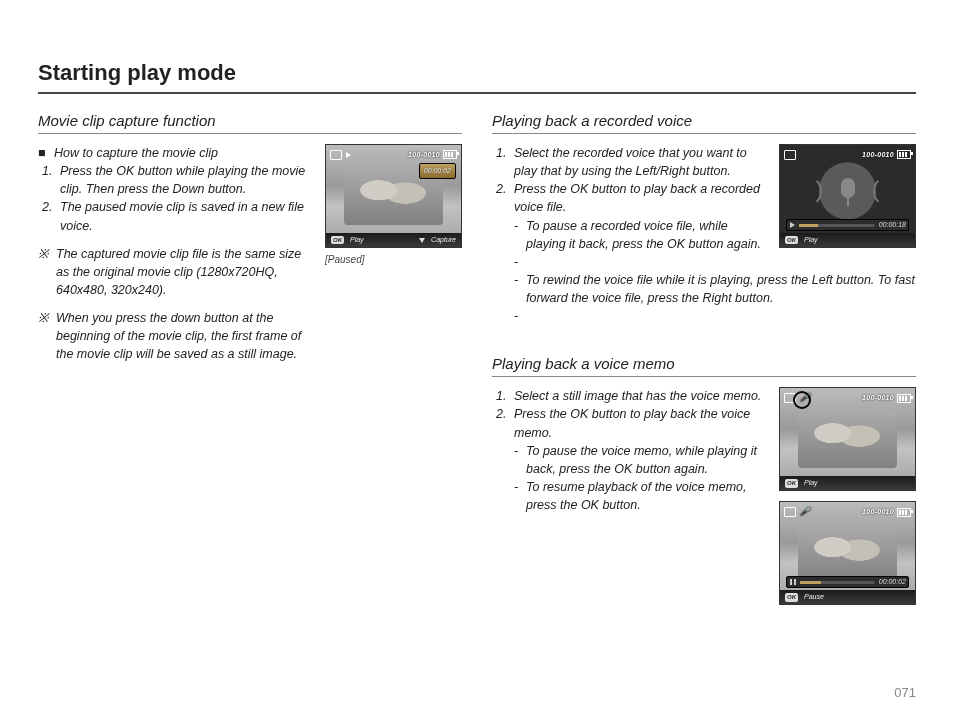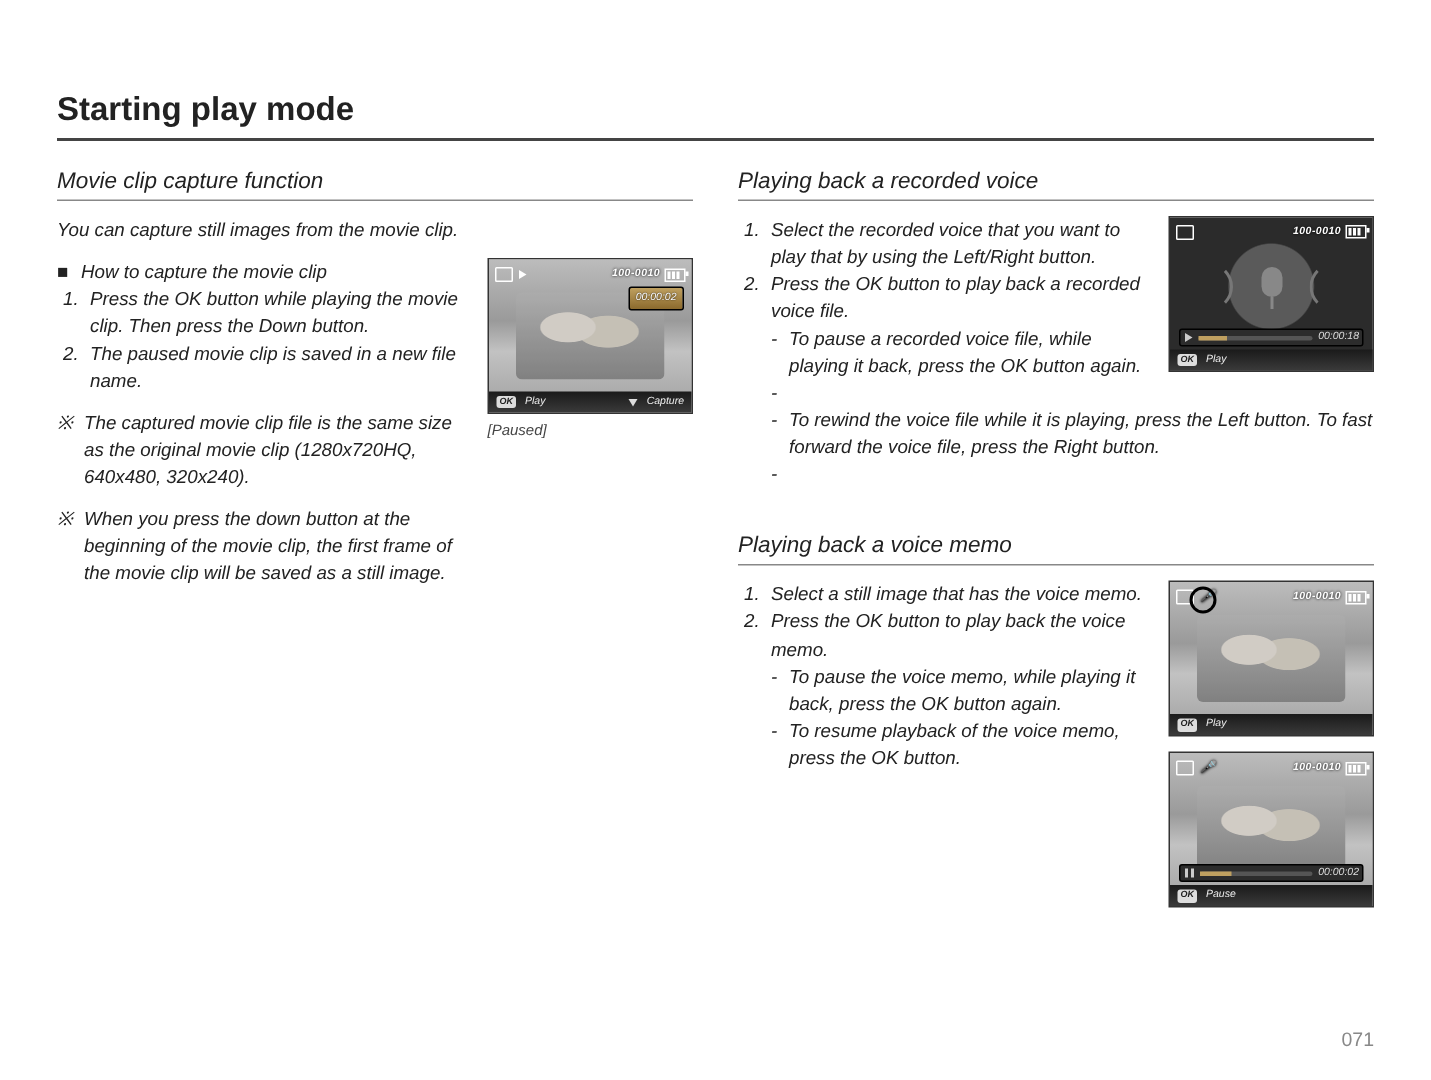--- a/index.html
+++ b/index.html
@@ -146,34 +146,33 @@
 </head>
 <body>
 
 <div class="page">
   <div class="page-title">Starting play mode</div>
   <div class="columns">
 
     <div class="col">
       <div class="section-head">Movie clip capture function</div>
       <div class="section-body">
-        <div class="intro">You can capture still images from the movie clip.</div>
         <div class="flex-row">
           <div class="text-block">
             <div class="note-line">
               <span class="bullet">■</span>
               <span>How to capture the movie clip</span>
             </div>
             <div class="step">
                 <span class="stepnum">1.</span>
                 <span>Press the OK button while playing the movie clip. Then press the Down button.</span>
               </div>
             <div class="step">
                 <span class="stepnum">2.</span>
-                <span>The paused movie clip is saved in a new file name.</span>
+                <span>The paused movie clip is saved in a new file voice.</span>
               </div>
             <div class="asterisk-note">
                 <span class="ast">※</span>
                 <span>The captured movie clip file is the same size as the original movie clip (1280x720HQ, 640x480, 320x240).</span>
               </div>
             <div class="asterisk-note">
                 <span class="ast">※</span>
                 <span>When you press the down button at the beginning of the movie clip, the first frame of the movie clip will be saved as a still image.</span>
               </div>
           </div>

